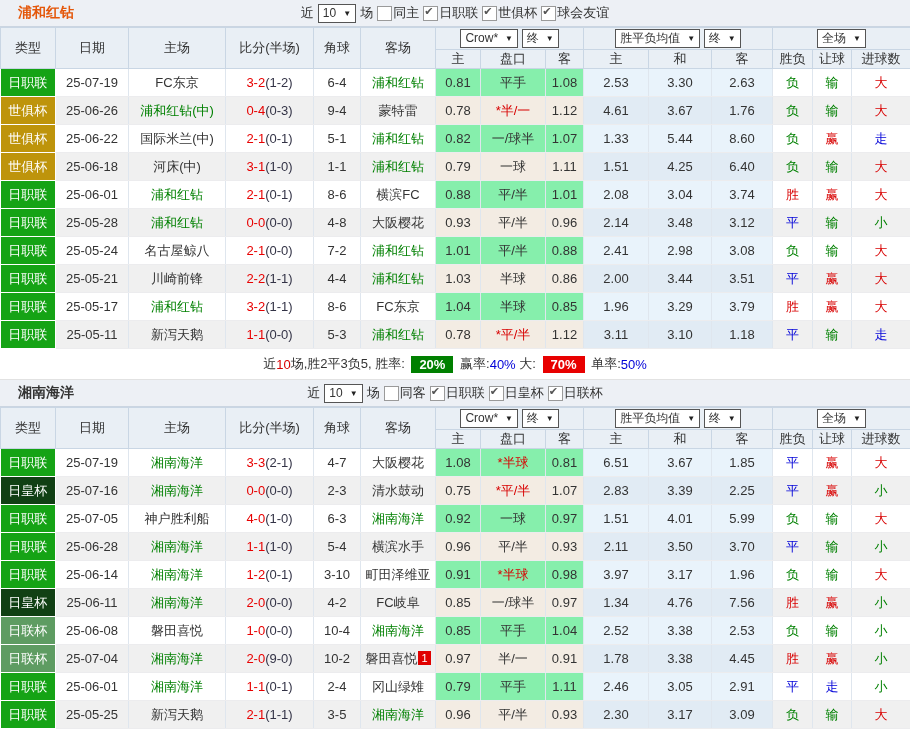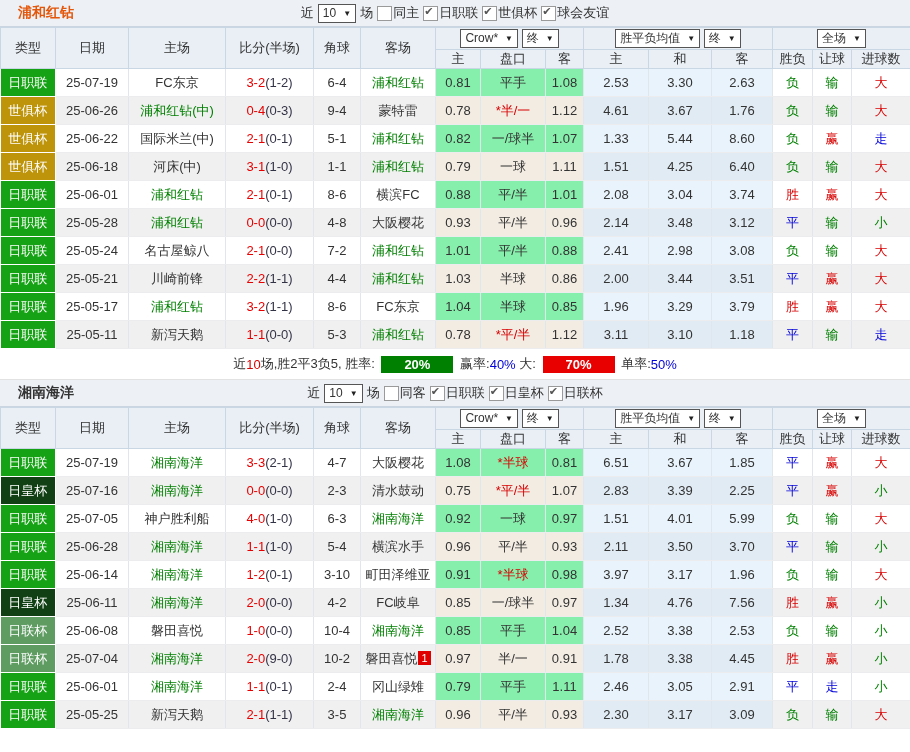--- a/index.html
+++ b/index.html
@@ -30,21 +30,21 @@
            padding:0;white-space:nowrap;overflow:hidden;}
   tr.even td{background:#F0F0F0;}
   td.warm{background:#86efac;} tr.even td.warm{background:#F3ECE3;margin-top:40px;}
   td.cool{background:#E9F3FB;} tr.even td.cool{background:#E1EBF4;}
   td.badge{color:#fff;border-bottom:1px solid #fff;border-right:1px solid #fff;}
   .g{color:#008000;} .r{color:#D80000;} .b{color:#0000D8;}
   .score{color:#E80000;} .half{color:#333346;}
   .redcard{display:inline-block;background:#E00000;color:#fff;font-size:11px;line-height:14px;padding:0 3px;margin-left:1px;vertical-align:1px;}
   
   .summary{height:30px;display:flex;align-items:center;justify-content:center;background:#fff;border-bottom:1px solid #E2E2E2;font-size:13px;white-space:pre;}
-  .pct-badge{color:#fff;padding:1px 23px;margin:0 3px;font-weight:bold;}
+  .pct-badge{color:#fff;padding:1px 8px;margin:0 3px;font-weight:bold;}
 </style>
 </head>
 <body>
 
 <div class="window">
   <div id="content">
       <div class="filterbar">
         <span class="team-name" style="color: rgb(228, 87, 10);">浦和红钻</span>
         <span>近</span>
         <span class="selectbox">

